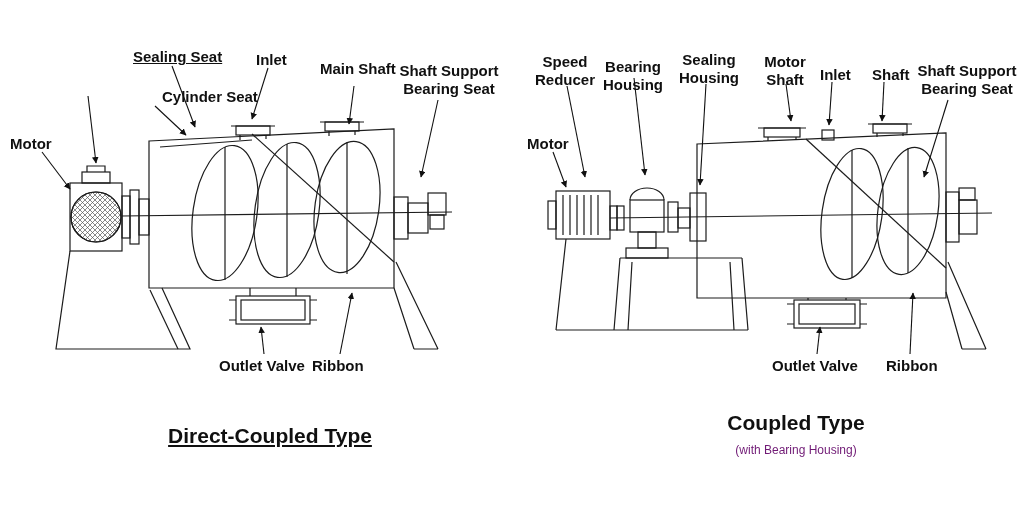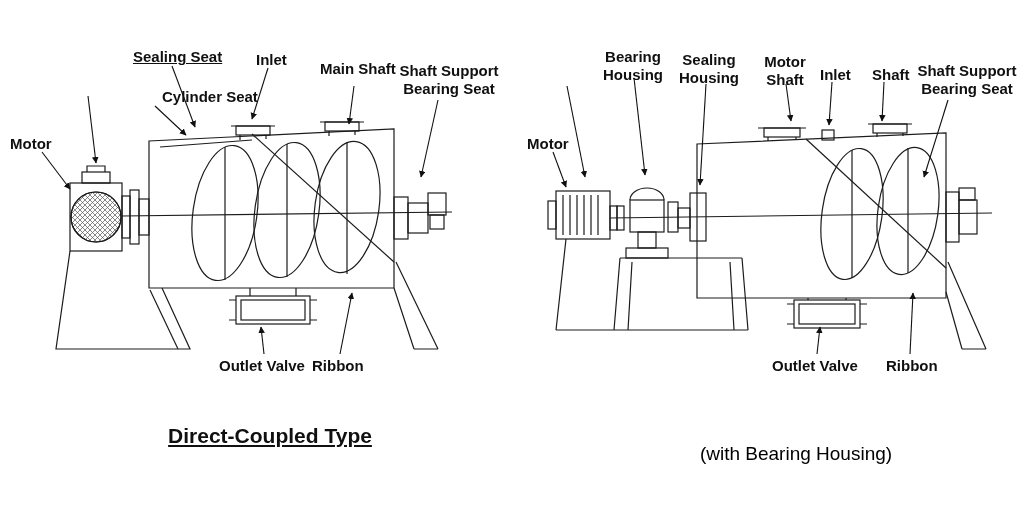--- a/index.html
+++ b/index.html
@@ -23,22 +23,22 @@
   .title {
     position:absolute;
     font-weight:700;
     font-size:21px;
     color:#101010;
     text-align:center;
   }
   .subtitle {
     position:absolute;
     font-weight:400;
-    font-size:19px;
-    color:#000000;
+    font-size:12px;
+    color:#701a75;
     text-align:center;
   }
 </style>
 </head>
 <body>
 
 <div id="canvas">
 
   <svg id="drawing" width="1024" height="512" viewBox="0 0 1024 512">
     <defs>
@@ -213,36 +213,41 @@
   <div class="lbl" style="left:320px; top:60px;">Main Shaft</div>
   <div class="lbl center" style="left:398px; top:62px; width:102px;">
     <div>Shaft Support</div>
     <div>Bearing Seat</div>
   </div>
   <div class="lbl" style="left:10px; top:135px;">Motor</div>
   <div class="lbl" style="left:219px; top:357px;">Outlet Valve</div>
   <div class="lbl" style="left:312px; top:357px;">Ribbon</div>
   <div class="title" style="left:120px; top:424px; width:300px;text-decoration:underline;">Direct-Coupled Type</div>
 
-  <div class="lbl center" style="left:601px; top:48px; width:64px;text-align:center;">
+  <div class="lbl center" style="left:532px; top:53px; width:66px;">
+    <div>Speed</div>
+    <div>Reducer</div>
+  </div>
+  <div class="lbl center" style="left:601px; top:58px; width:64px;text-align:center;">
     <div>Bearing</div>
     <div>Housing</div>
   </div>
   <div class="lbl center" style="left:677px; top:51px; width:64px;">
     <div>Sealing</div>
     <div>Housing</div>
   </div>
   <div class="lbl center" style="left:760px; top:53px; width:50px;">
     <div>Motor</div>
     <div>Shaft</div>
   </div>
   <div class="lbl" style="left:820px; top:66px;">Inlet</div>
   <div class="lbl" style="left:872px; top:66px;">Shaft</div>
   <div class="lbl center" style="left:916px; top:62px; width:102px;">
     <div>Shaft Support</div>
     <div>Bearing Seat</div>
   </div>
   <div class="lbl" style="left:527px; top:135px;">Motor</div>
   <div class="lbl" style="left:772px; top:357px;">Outlet Valve</div>
   <div class="lbl" style="left:886px; top:357px;">Ribbon</div>
+  <div class="title" style="left:640px; top:411px; width:312px;">Coupled Type</div>
   <div class="subtitle" style="left:640px; top:443px; width:312px;">(with Bearing Housing)</div>
 
 </div>
 
 </body></html>

